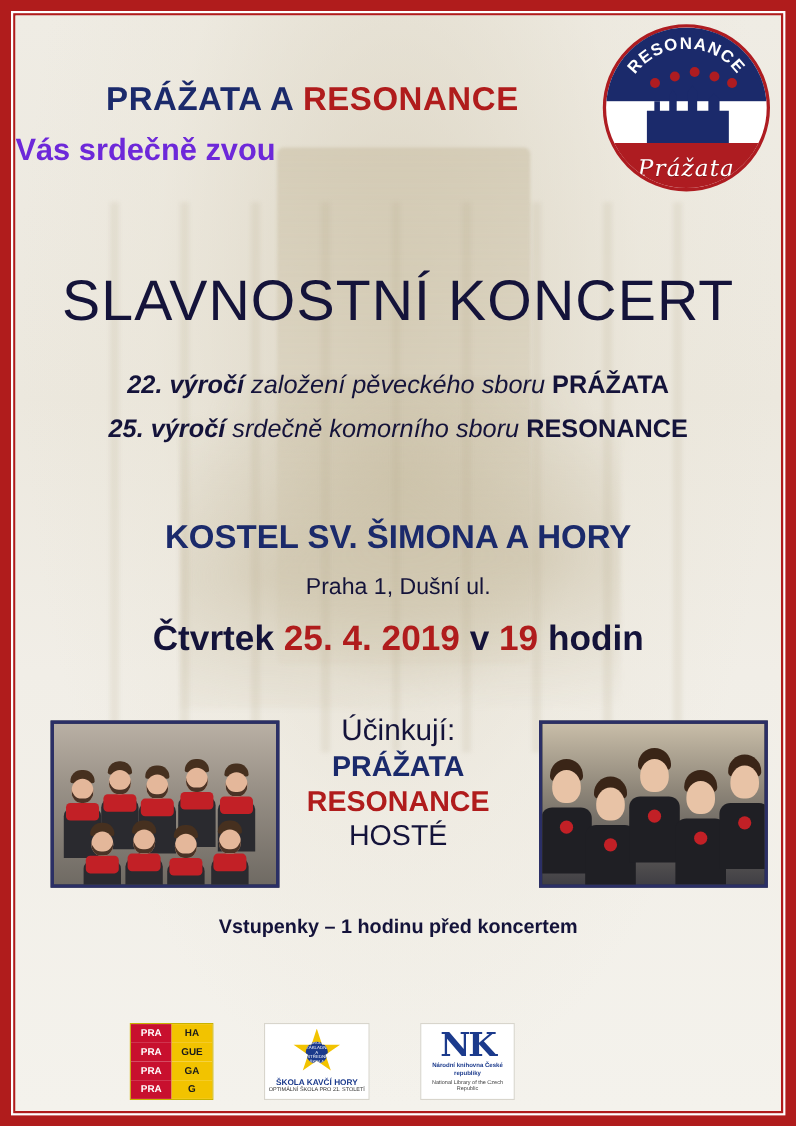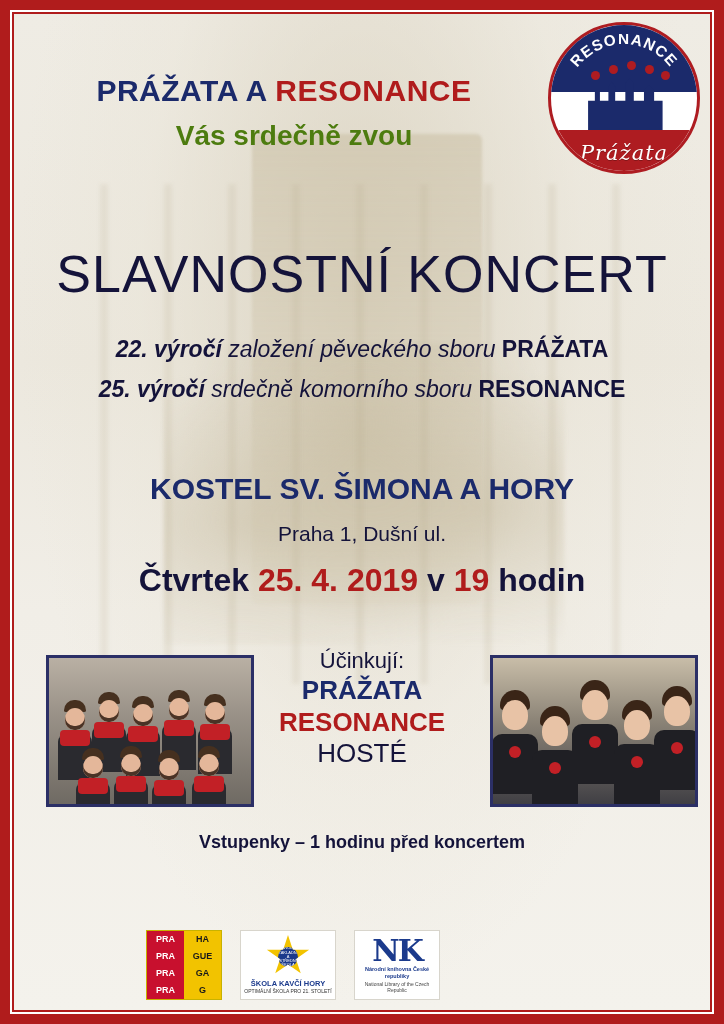--- a/index.html
+++ b/index.html
@@ -133,22 +133,22 @@
   
   .h-row1 {
     position: absolute; left: 0; top: 60px; width: 540px;
     text-align: center;
     font-size: 30px; font-weight: bold; letter-spacing: .5px;
   }
   .h-row1 .navy { color: #1b2a6b; }
   .h-row1 .red  { color: #b01c1c; }
   .h-row2 {
     position: absolute; left: 0; top: 106px; width: 560px;
-    text-align: center;
-    font-size: 28px; font-weight: bold; color: #4d7c0f;
+    text-align: left;
+    font-size: 28px; font-weight: bold; color: #6d28d9;
   }
   .h-row3 {
     position: absolute; left: 0; top: 160px; width: 696px;
     text-align: center;
     font-size: 23px; font-weight: bold; color: #14133a;
   }
   .h-title {
     position: absolute; left: 0; top: 230px; width: 696px;
     text-align: center;
     font-size: 52px; font-weight: normal; color: #14133a;
@@ -182,21 +182,21 @@
     font-size: 32px; font-weight: bold; color: #14133a;
   }
   .h-datetime .red { color: #b01c1c; }
 
   
   .performers {
     position: absolute; left: 0; top: 634px; width: 696px;
     text-align: center;
   }
   .performers div { line-height: 1.22; }
-  .p-label { font-size: 22px; color: #14133a; }
+  .p-label { font-size: 27px; color: #14133a; }
   .p-1 { font-size: 26px; font-weight: bold; color: #1b2a6b; }
   .p-2 { font-size: 26px; font-weight: bold; color: #b01c1c; }
   .p-3 { font-size: 26px; color: #14133a; }
 
   
   .photo {
     position: absolute;
     border: 3px solid #2b2f66;
     overflow: hidden;
     background: #30343c;
@@ -260,21 +260,21 @@
   .tickets {
     position: absolute; left: 0; top: 818px; width: 696px;
     text-align: center;
     font-size: 18px; font-weight: bold; color: #14133a;
   }
 
   
   .sponsors {
     position: absolute; left: 0; bottom: 10px; width: 558px;
     display: flex; justify-content: center; 
-    gap: 18px;
+    gap: 46px;
   }
   .sp { background: #fff; }
   .sp-praha {
     width: 76px; height: 70px;
     display: grid; grid-template-columns: 1fr 1fr; grid-template-rows: repeat(4, 1fr);
     border: 1px solid #c8b200;
   }
   .sp-praha span {
     font-size: 9px; font-weight: bold; line-height: 1;
     display: flex; align-items: center; justify-content: center;

